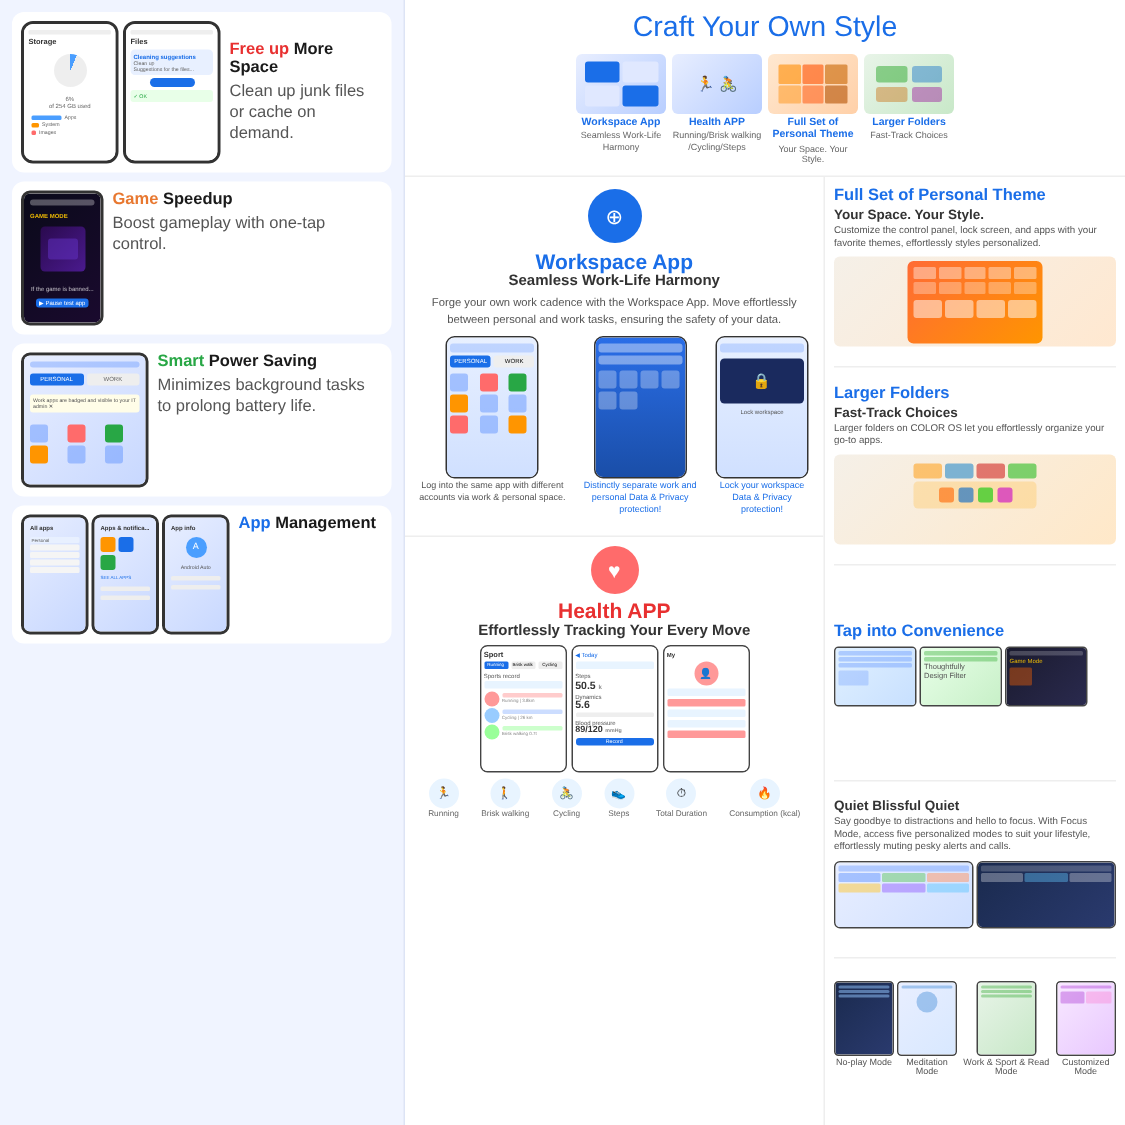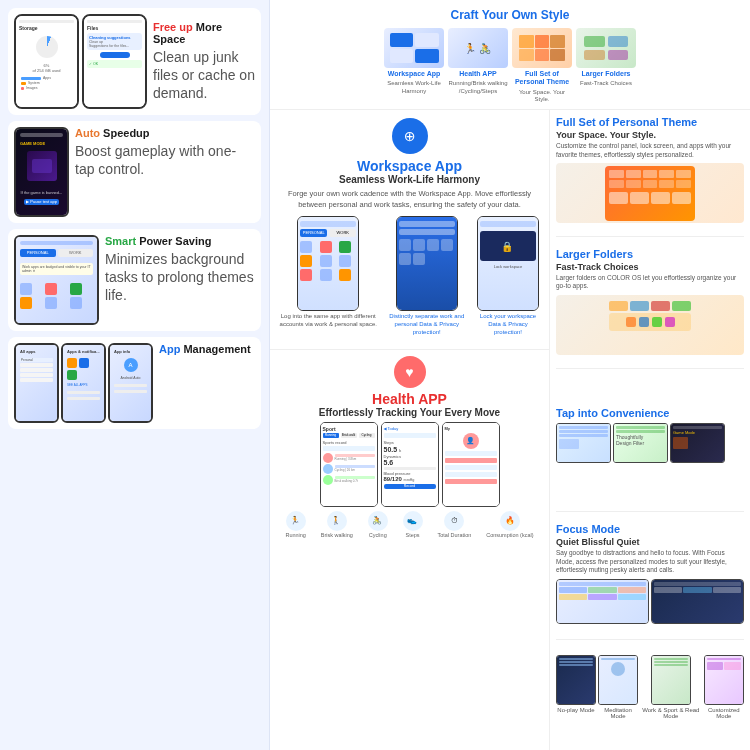--- a/index.html
+++ b/index.html
@@ -110,21 +110,21 @@
 
     .section-title .highlight-green {
       color: #28a745;
     }
 
     .section-title .highlight-orange {
       color: #e87830;
     }
 
     .section-desc {
-      font-size: 14px;
+      font-size: 11px;
       color: #555;
       line-height: 1.3;
     }
 
     .storage-pie {
       width: 22px;
       height: 22px;
       border-radius: 50%;
       background: conic-gradient(#4a9eff 0deg 22deg, #eee 22deg 360deg);
       margin: 2px auto;
@@ -186,22 +186,22 @@
     }
 
     
     .craft-section {
       background: white;
       padding: 8px 10px 6px;
       border-bottom: 1px solid #eee;
     }
 
     .craft-title {
-      font-size: 12px;
-      font-weight: 700;
+      font-size: 19px;
+      font-weight: 400;
       color: #1a6ee8;
       text-align: center;
       margin-bottom: 6px;
     }
 
     .craft-items {
       display: flex;
       gap: 4px;
       justify-content: center;
       align-items: flex-start;
@@ -734,21 +734,21 @@
               <div style="width:30px;height:30px;background:linear-gradient(135deg,#2a0a4e,#4a1a8e);border-radius:3px;margin:3px auto;display:flex;align-items:center;justify-content:center;">
                 <div style="width:20px;height:14px;background:rgba(100,50,200,0.5);border-radius:2px;"></div>
               </div>
               <div class="game-overlay-text">If the game is banned...</div>
               <div style="width:35px;height:6px;background:#1a6ee8;border-radius:2px;margin:2px auto;font-size:4px;color:white;text-align:center;line-height:6px;">▶ Pause test app</div>
             </div>
           </div>
         </div>
         <div class="section-text">
           <div class="section-title">
-            <span class="highlight-orange">Auto</span> Speedup
+            <span class="highlight-orange">Game</span> Speedup
           </div>
           <div class="section-desc">Boost gameplay with one-tap control.</div>
         </div>
       </div>
 
       <div class="left-section">
         <div class="two-phones-row">
 
           <div class="phone-mockup phone-mockup-wide">
             <div class="phone-screen">
@@ -768,21 +768,21 @@
                 <div class="ws-icon-box"></div>
                 <div class="ws-icon-box"></div>
               </div>
             </div>
           </div>
         </div>
         <div class="section-text">
           <div class="section-title">
             <span class="highlight-green">Smart</span> Power Saving
           </div>
-          <div class="section-desc">Minimizes background tasks to prolong themes life.</div>
+          <div class="section-desc">Minimizes background tasks to prolong battery life.</div>
         </div>
       </div>
 
       <div class="left-section">
         <div class="app-mgmt-phones">
 
           <div class="phone-mockup phone-mockup-small">
             <div class="phone-screen">
               <div style="font-size:4px;color:#333;font-weight:bold;">All apps</div>
               <div style="display:flex;flex-direction:column;gap:1px;margin-top:2px;">
@@ -1150,21 +1150,20 @@
                 <div style="font-size:4px;color:rgba(255,200,0,0.9);margin-top:1px;">Game Mode</div>
                 <div style="width:15px;height:12px;background:rgba(255,100,0,0.4);border-radius:1px;margin-top:2px;"></div>
               </div>
             </div>
           </div>
         </div>
 
         <div class="divider-h"></div>
 
         <div class="focus-section">
-          <div class="feature-title-main">Focus Mode</div>
           <div class="feature-subtitle">Quiet Blissful Quiet</div>
           <div class="feature-desc">Say goodbye to distractions and hello to focus. With Focus Mode, access five personalized modes to suit your lifestyle, effortlessly muting pesky alerts and calls.</div>
           <div class="focus-phone-grid">
             <div class="focus-phone">
               <div class="focus-screen">
                 <div style="height:4px;background:rgba(100,150,255,0.4);border-radius:1px;margin-bottom:1px;"></div>
                 <div style="display:grid;grid-template-columns:1fr 1fr 1fr;gap:1px;margin-top:1px;">
                   <div style="height:6px;background:rgba(100,150,255,0.5);border-radius:1px;"></div>
                   <div style="height:6px;background:rgba(100,200,100,0.5);border-radius:1px;"></div>
                   <div style="height:6px;background:rgba(255,150,100,0.5);border-radius:1px;"></div>

